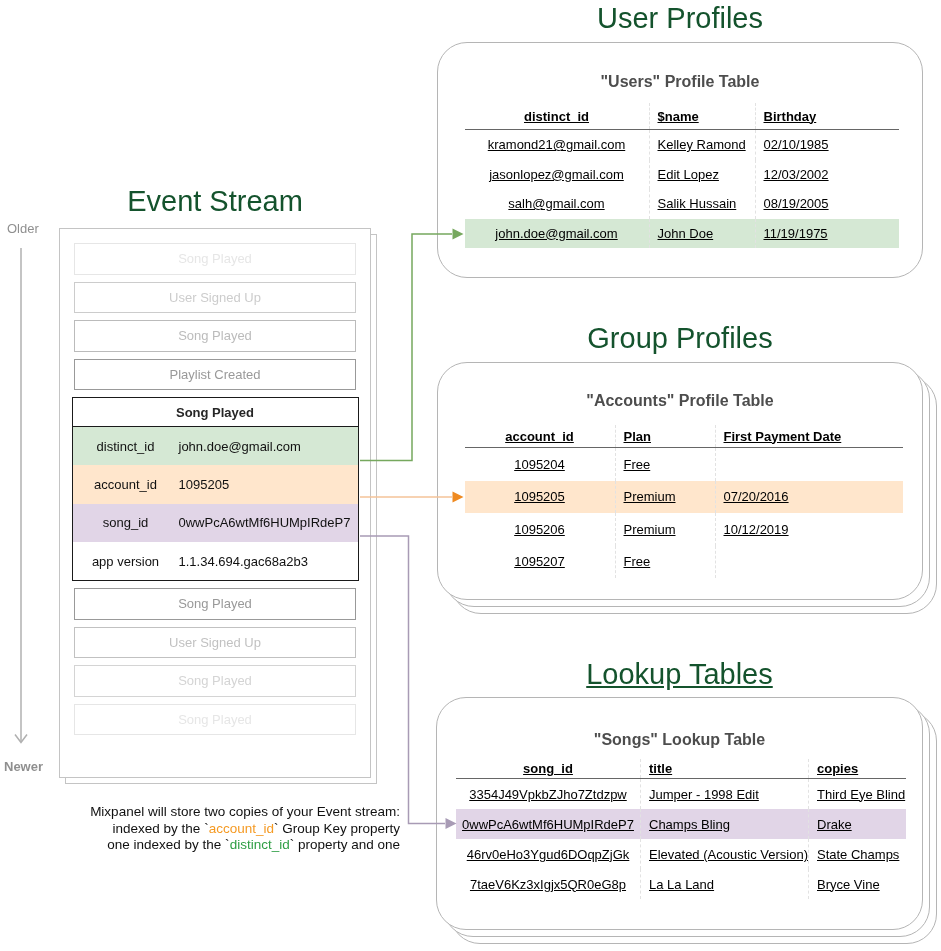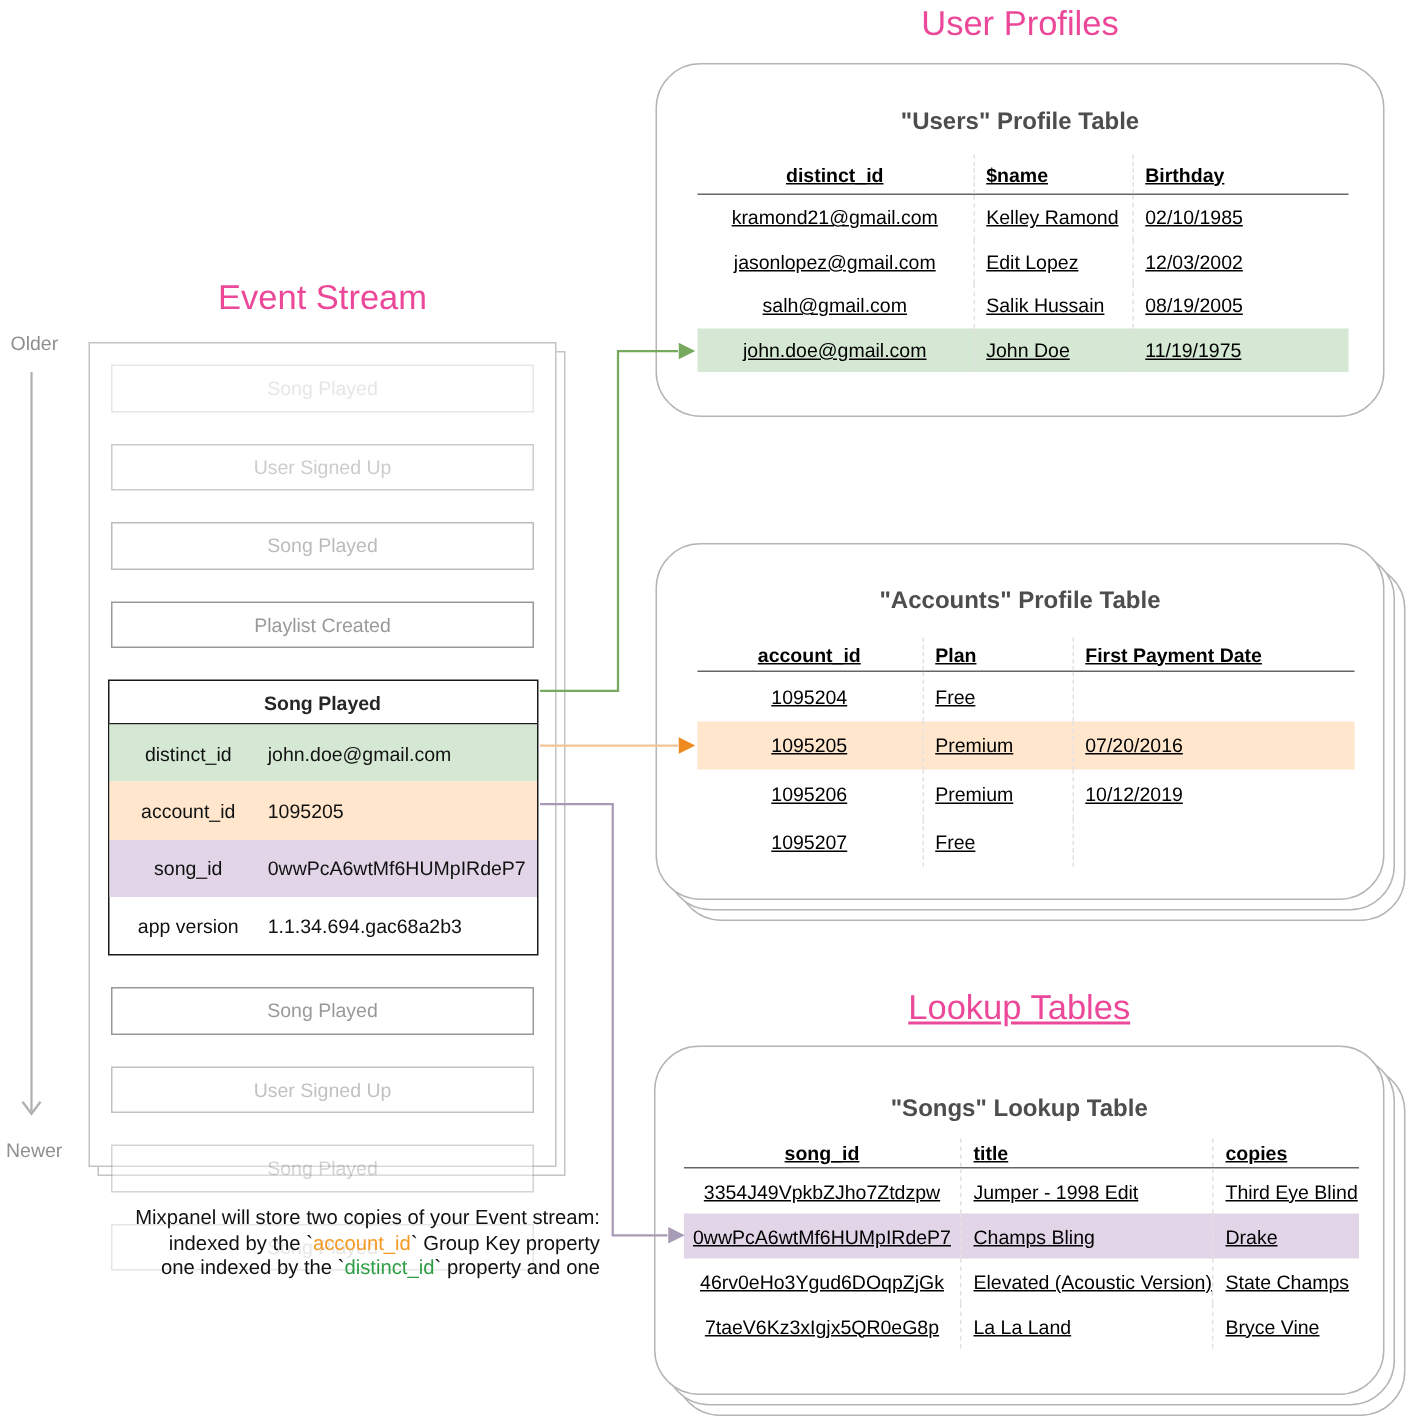--- a/index.html
+++ b/index.html
@@ -1,35 +1,35 @@
 <!DOCTYPE html>
 <html style="--green_fill: #d5e8d4; --orange_fill: #ffe6cc; --purple_fill: #e1d5e7; --green_arrow: #76a85e; --orange_arrow_line: #f4c398; --orange_arrow_head: #ef8a20; --purple_arrow: #a89bb5; --caption_green: #2e9e44; --caption_orange: #f59a23; --timeline_gray: #b0b0b0; --card_border: #b5b5b5;"><head>
 <meta charset="utf-8">
 <style>
   html,body{margin:0;padding:0;background:#fff;}
   #root{position:relative;width:941px;height:951px;background:#fff;overflow:hidden;
         font-family:"Liberation Sans",sans-serif;color:#000;}
 
   
-  .section-title{position:absolute;font-size:23px;color:#ec4899;text-align:center;white-space:nowrap;}
+  .section-title{position:absolute;font-size:29px;color:#14532d;text-align:center;white-space:nowrap;}
   #title-stream{left:59px;top:185px;width:312px;}
   #title-users{left:437px;top:2px;width:486px;}
   #title-groups{left:437px;top:322px;width:486px;}
   #title-lookup{left:436px;top:658px;width:487px;text-decoration:underline;}
 
   
   .axis-label{position:absolute;font-size:13px;color:#8f8f8f;}
   #older{left:7px;top:221px;}
-  #newer{left:4px;top:759px;}
+  #newer{left:4px;top:759px;font-weight:bold;}
 
   #es-back{position:absolute;left:65px;top:234px;width:312px;height:550px;
            border:1.5px solid #c4c4c4;background:#fff;box-sizing:border-box;}
   #es-front{position:absolute;left:59px;top:228px;width:312px;height:550px;
             border:1.5px solid #c4c4c4;background:#fff;box-sizing:border-box;
-            display:flex;flex-direction:column;align-items:center;padding-top:14px;gap:21px;}
+            display:flex;flex-direction:column;align-items:center;padding-top:14px;gap:7px;}
   .ev-box{width:282px;height:31.5px;flex:none;border:1.5px solid #8f8f8f;color:#8f8f8f;
           display:flex;align-items:center;justify-content:center;font-size:13px;
           box-sizing:border-box;background:#fff;white-space:nowrap;}
   .op-22{opacity:.22}.op-38{opacity:.38}.op-45{opacity:.45}.op-55{opacity:.55}
   .op-60{opacity:.6}.op-90{opacity:.9}
 
   .ev-card{width:287px;flex:none;border:1.5px solid #1a1a1a;box-sizing:border-box;background:#fff;}
   .ev-card-header{height:28px;display:flex;align-items:center;justify-content:center;
                   font-size:13px;font-weight:bold;color:#262626;border-bottom:1.5px solid #1a1a1a;}
   .ev-row{display:grid;grid-template-columns:106px 1fr;align-items:center;height:38.3px;
@@ -165,20 +165,21 @@
         <div class="cell c3">08/19/2005</div>
       </div>
       <div class="prow hl-green">
         <div class="cell c1 u">john.doe@gmail.com</div>
         <div class="cell c2">John Doe</div>
         <div class="cell c3">11/19/1975</div>
       </div>
     </div>
   </div>
 
+  <div class="section-title" id="title-groups">Group Profiles</div>
   <div class="layer" id="accounts-l2"></div>
   <div class="layer" id="accounts-l1"></div>
   <div class="card" id="accounts-card">
     <div class="card-title">"Accounts" Profile Table</div>
     <div class="ptable" id="accounts-table">
       <div class="prow phead">
         <div class="cell c1 u">account_id</div>
         <div class="cell c2">Plan</div>
         <div class="cell c3">First Payment Date</div>
       </div>

